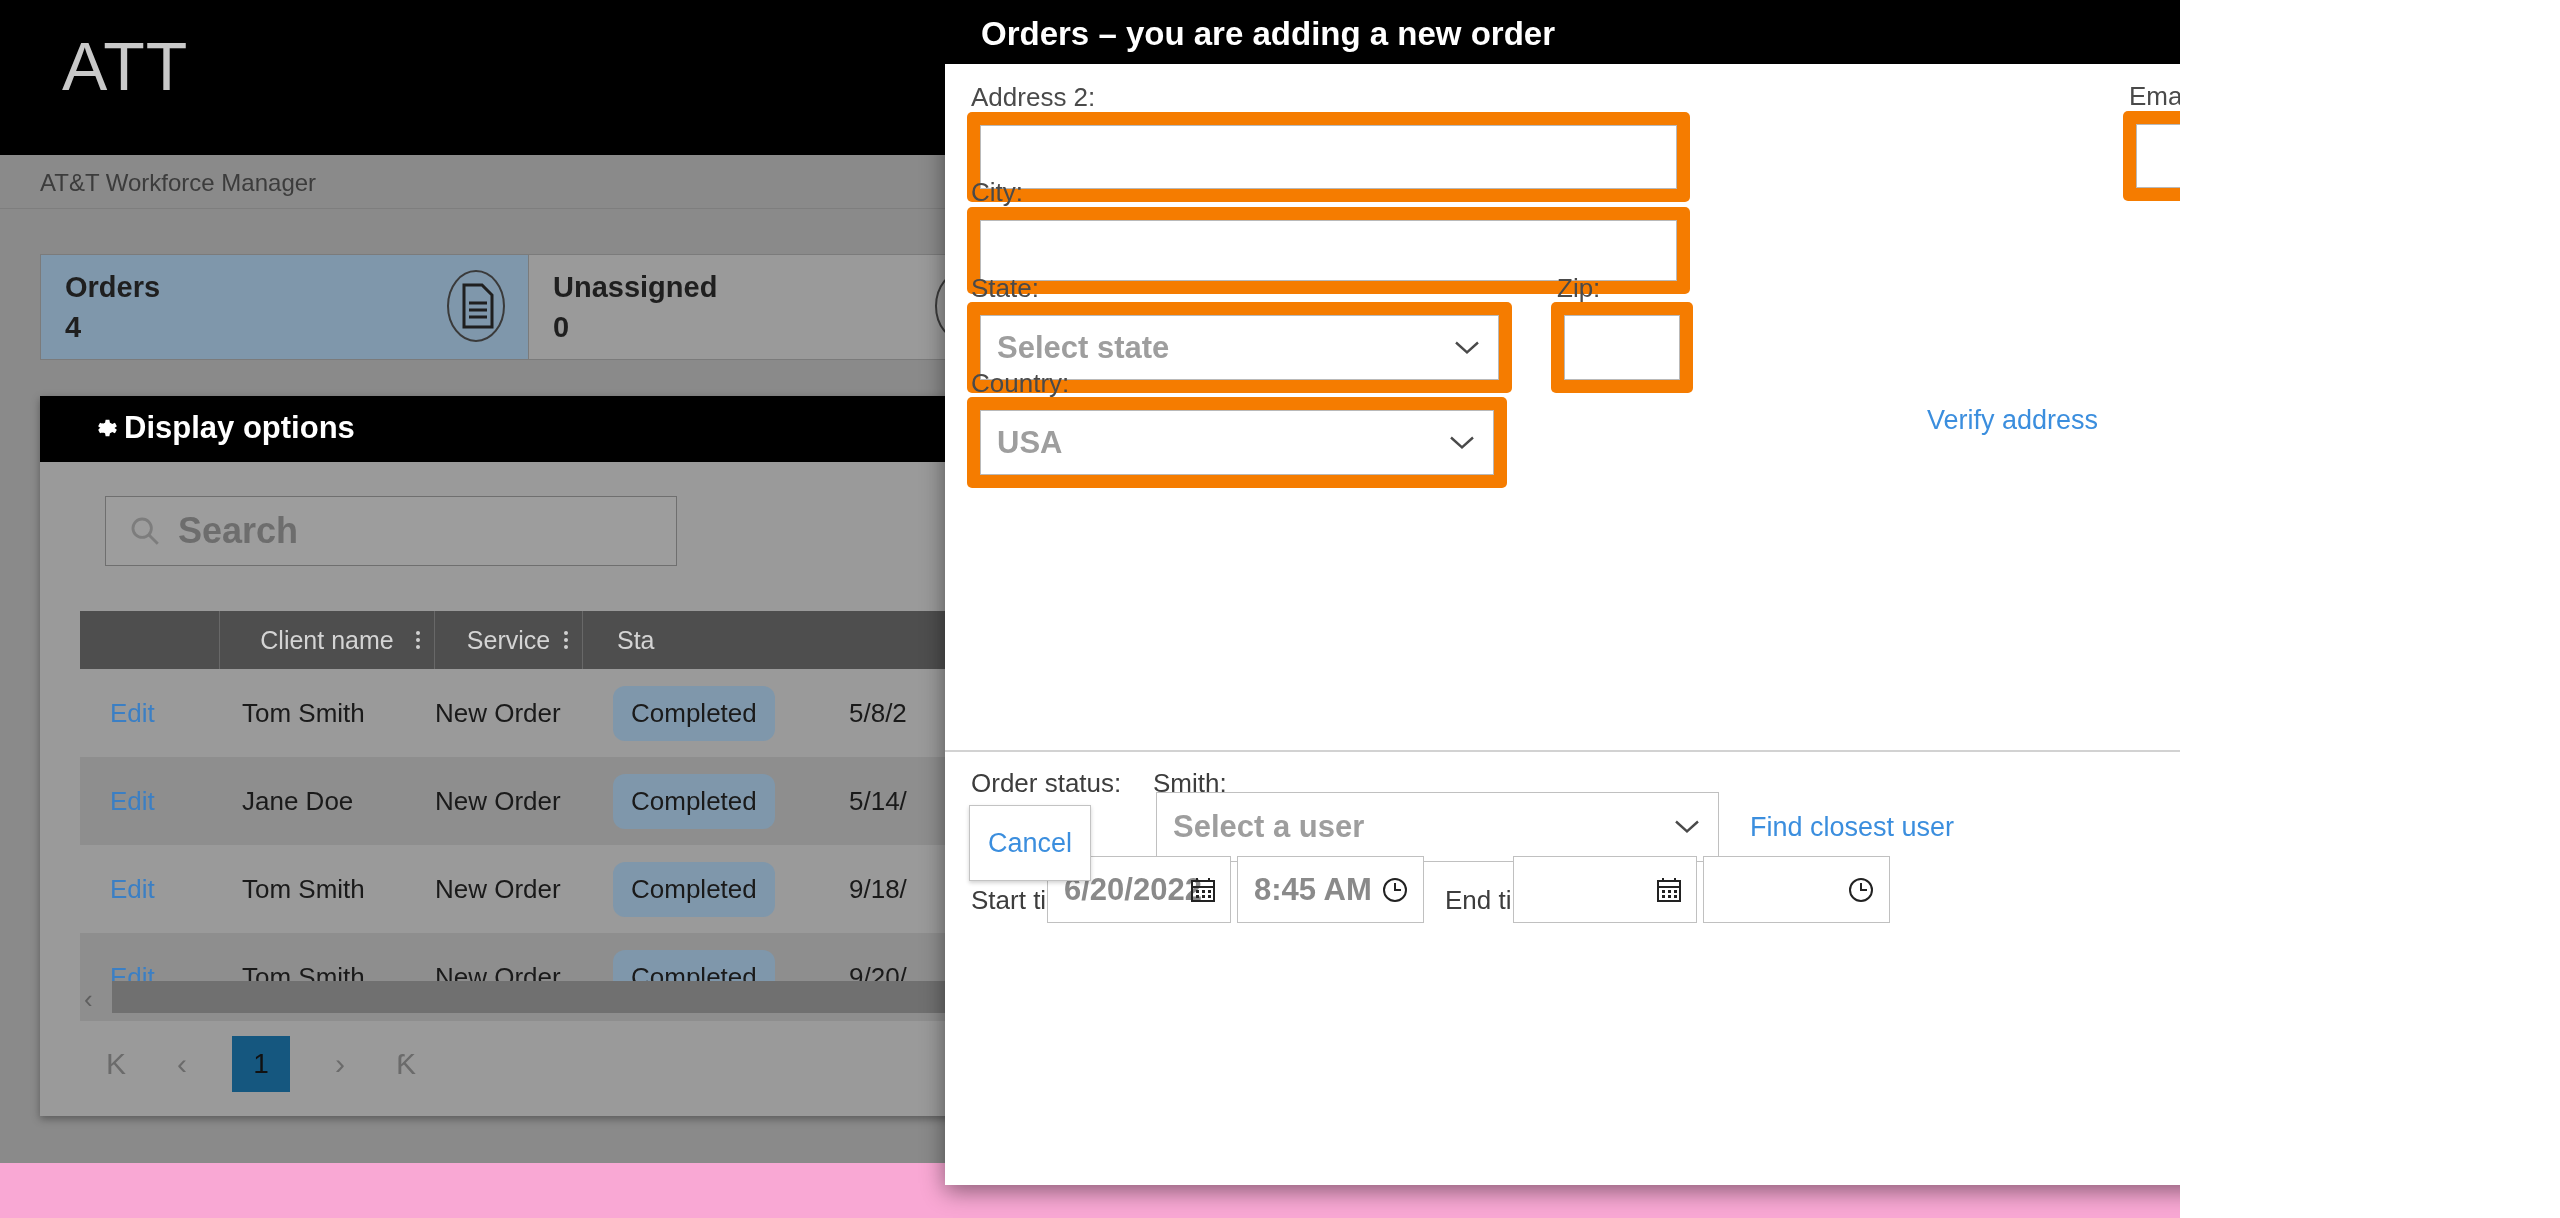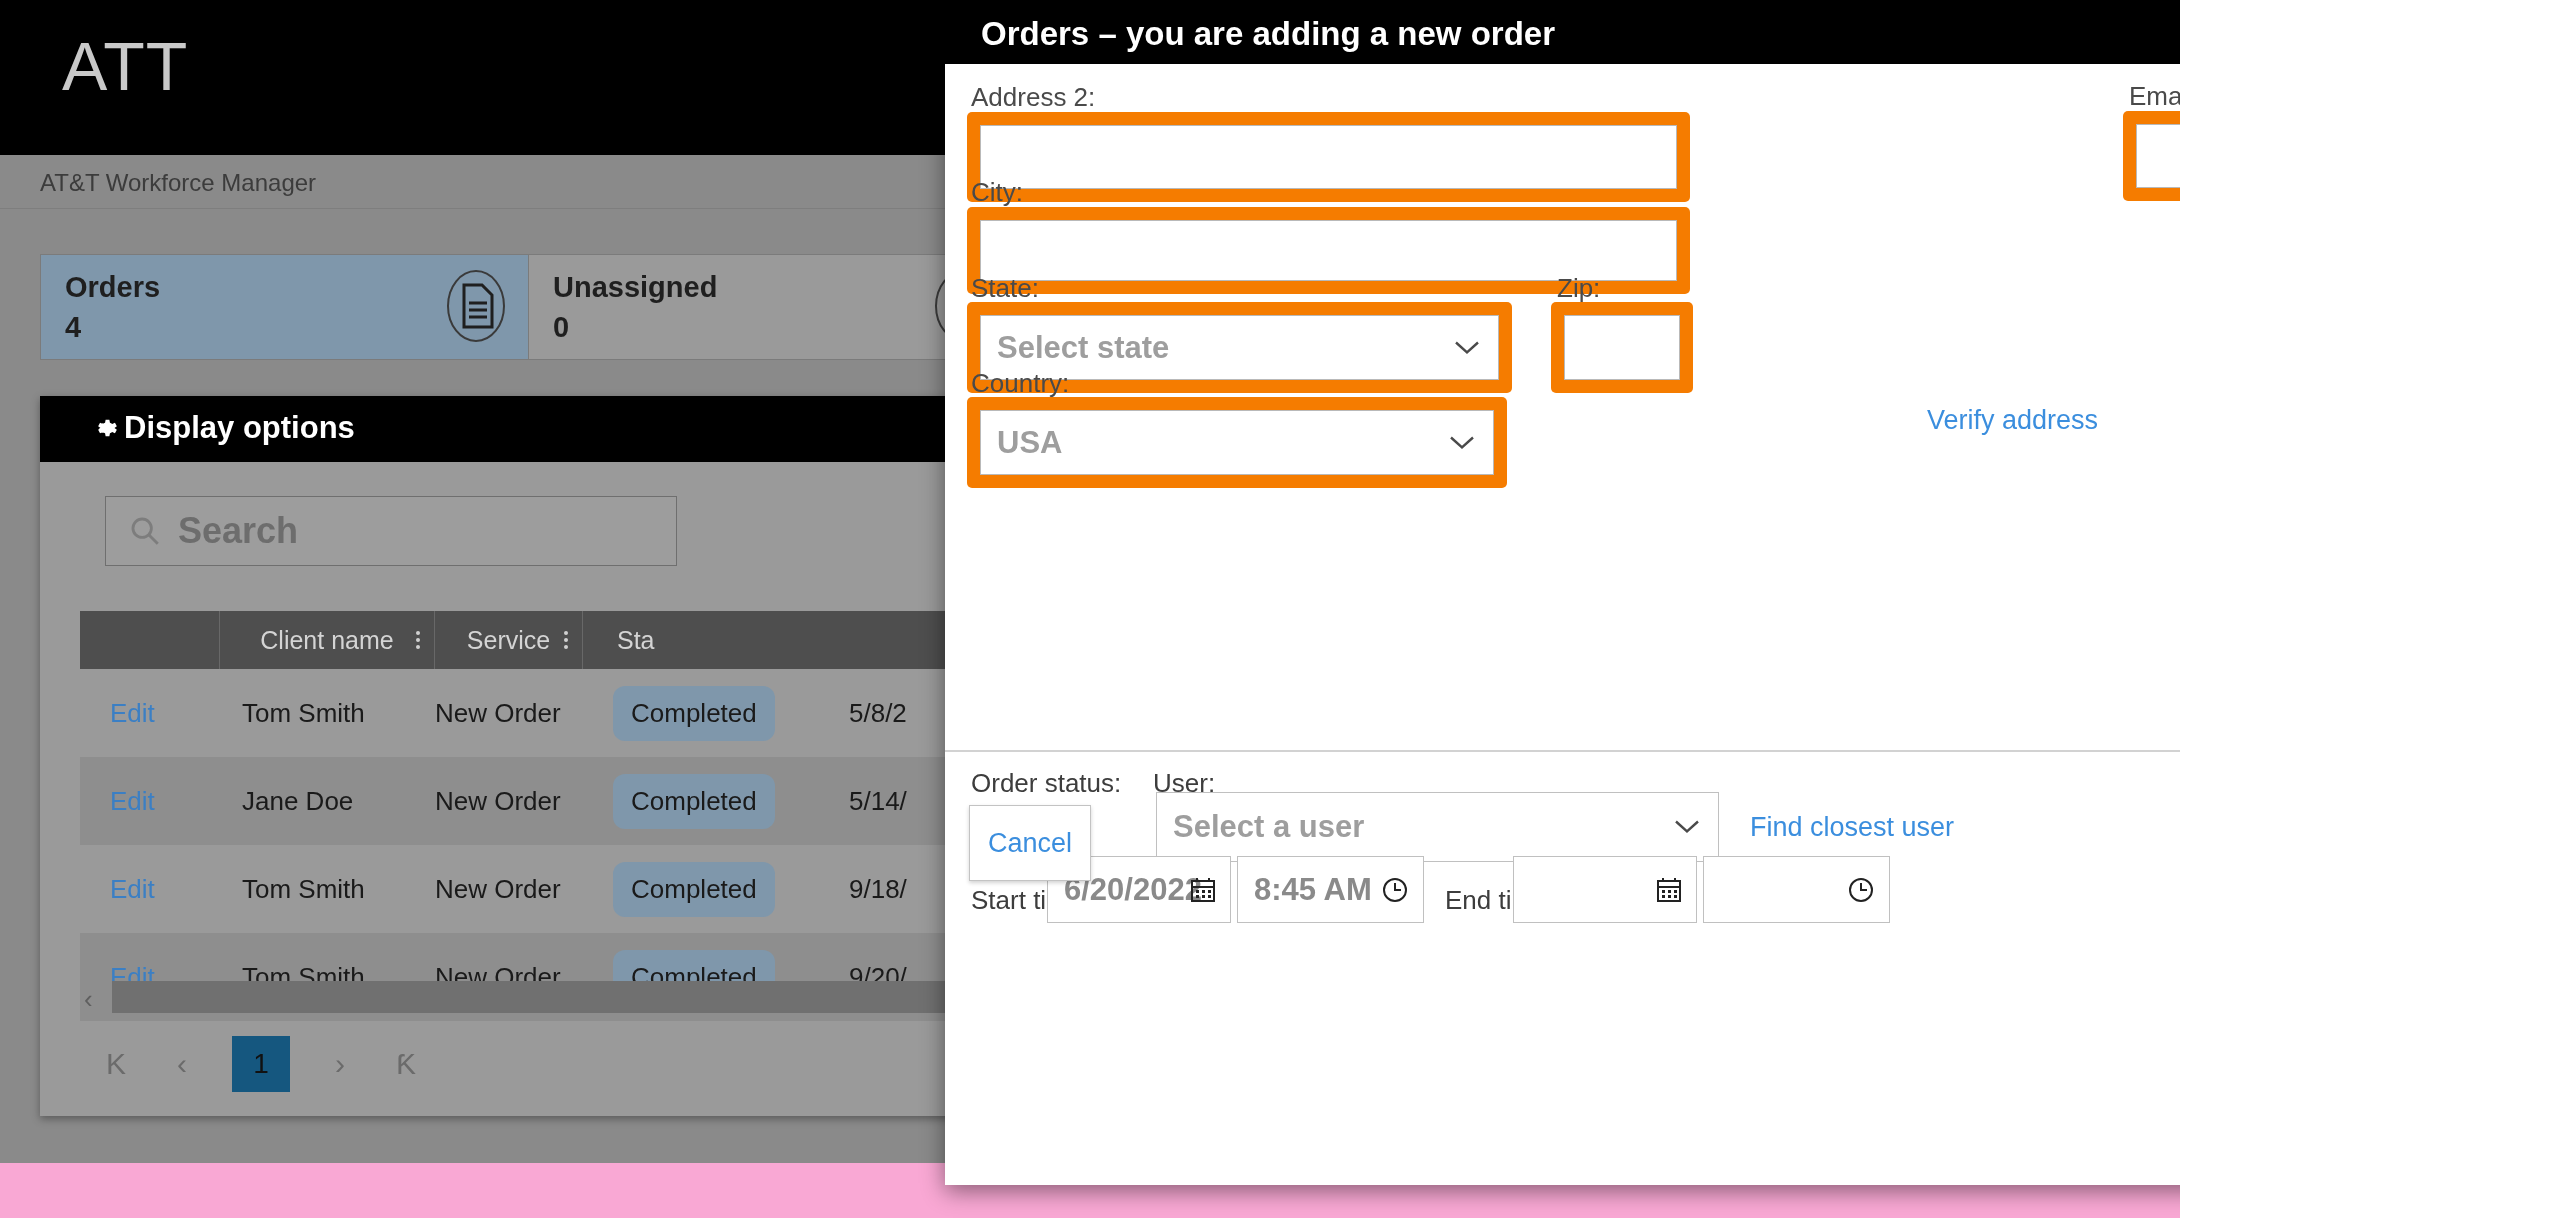--- a/index.html
+++ b/index.html
@@ -486,21 +486,21 @@
       </div>
       <div class="sb-hl"></div>
 
     </div>
 
     <div class="lower">
 
       <div class="small-label" style="left:26px; top:16px;">Order status:</div>
       <div class="static-txt" style="left:26px; top:58px;">New</div>
 
-      <div class="small-label" style="left:208px; top:16px;">User:</div>
+      <div class="small-label" style="left:208px; top:16px;">Smith:</div>
       <div class="ctl plain" style="left:211px; top:40px; width:563px; height:70px;padding-left:35px;">
         <span class="ctl-text">Select a user</span>
         <svg class="chev" viewBox="0 0 26 15">
           <path d="M2 2 L13 12 L24 2" fill="none" stroke="#4a4a4a" stroke-width="2.4"></path>
         </svg>
       </div>
       <div class="link" style="left:805px; top:60px;">Find closest user</div>
 
       <div class="small-label" style="left:26px; top:133px;">Start time:</div>
       <div class="ctl plain" style="left:102px; top:104px; width:184px; height:67px;">

